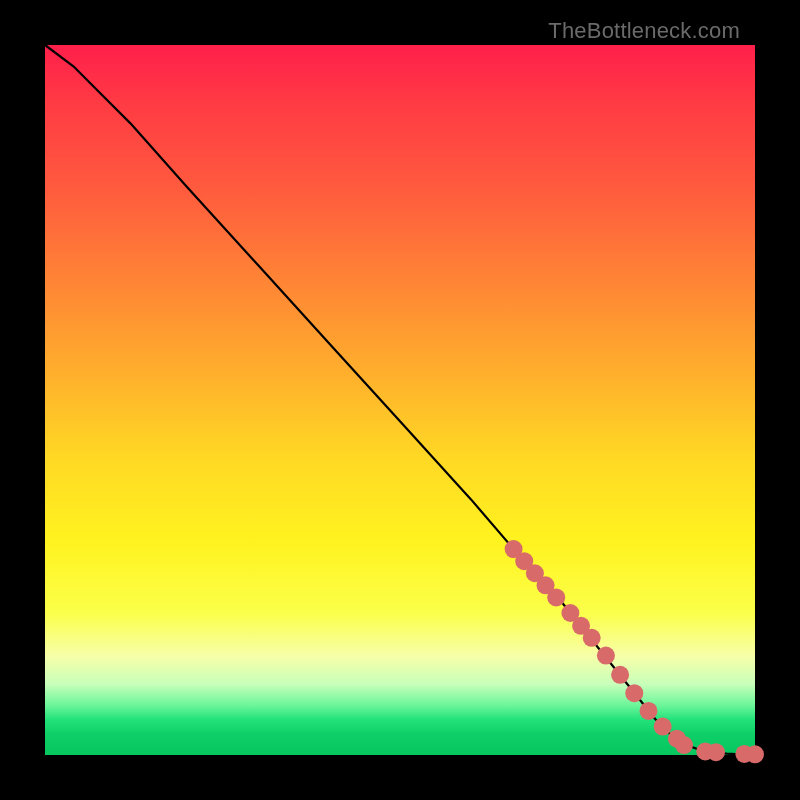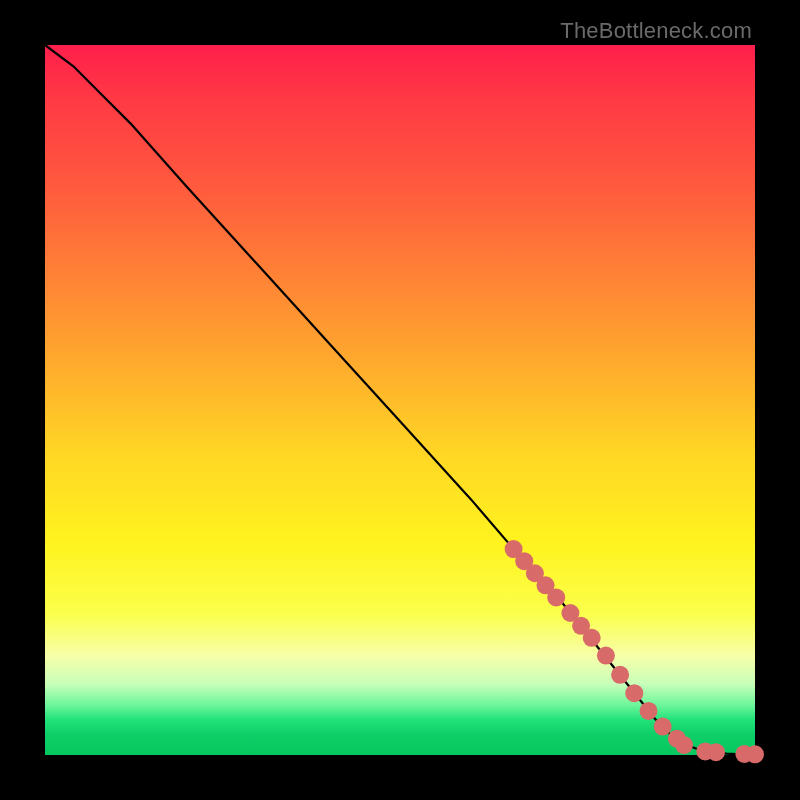--- a/index.html
+++ b/index.html
@@ -39,21 +39,21 @@
       #c8ffba 90%,
       #6cf59a 93%,
       #23e27a 95%,
       #0fd068 97%,
       #05c75e 100%
     );
   }
   .watermark {
     position: absolute;
     top: 18px;
-    right: 48px;
+    right: 60px;
     color: #6a6a6a;
     font-size: 22px;
     letter-spacing: 0.2px;
     font-weight: 400;
     user-select: none;
   }
   svg.curve {
     position: absolute;
     left: 0; top: 0;
     width: 710px; height: 710px;

